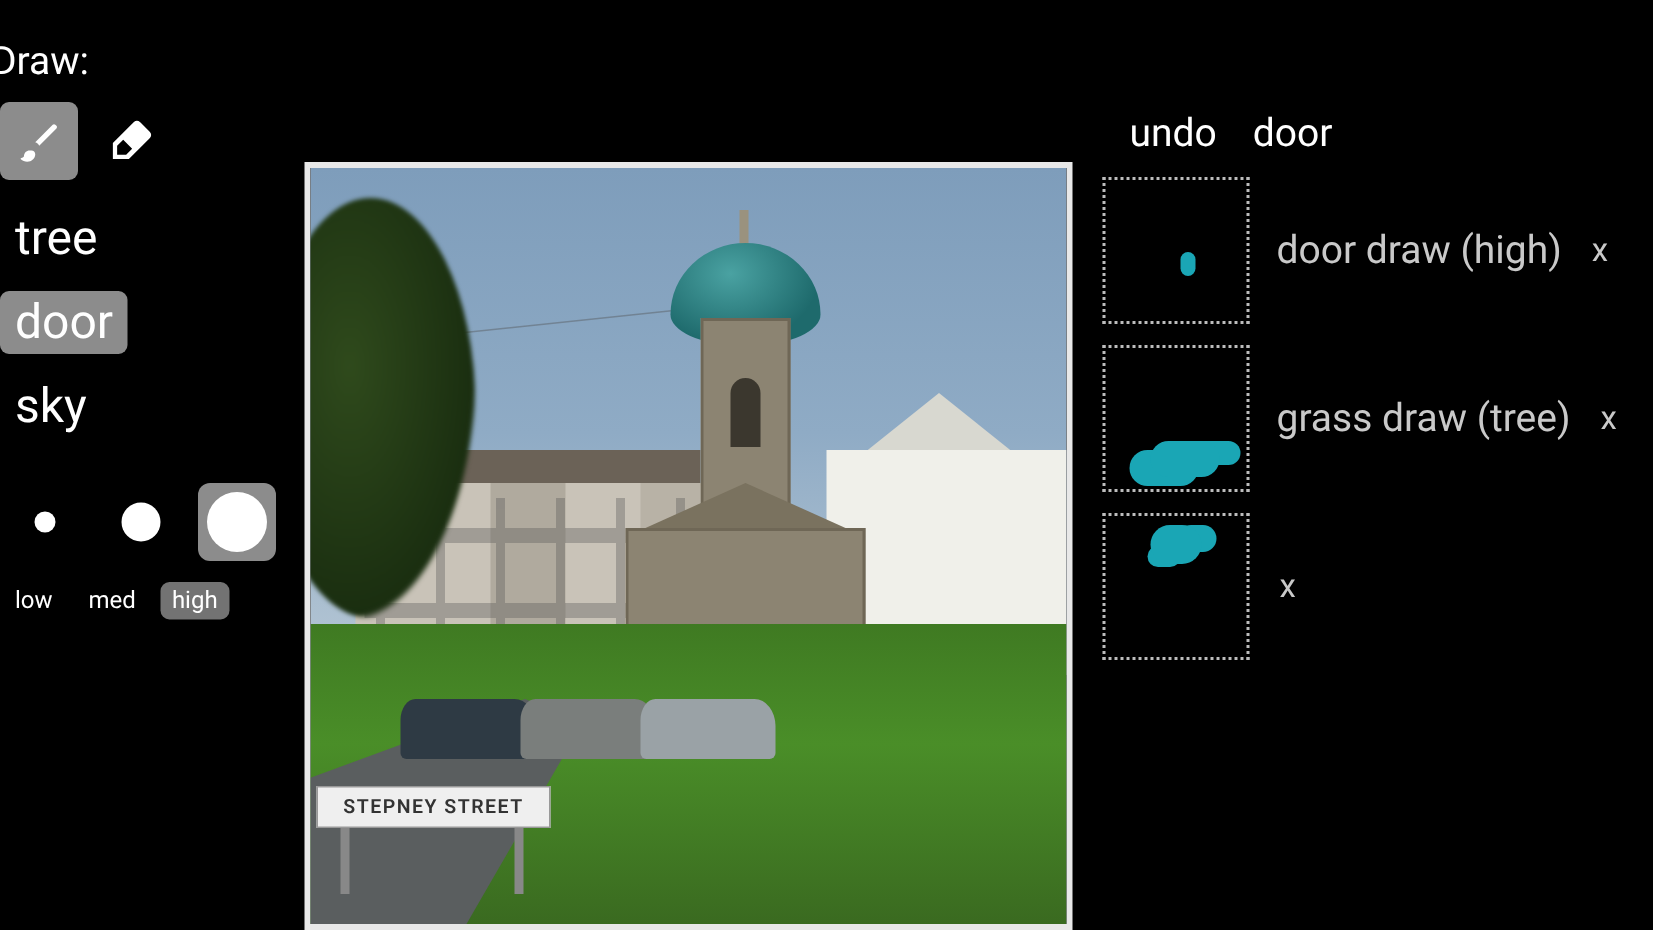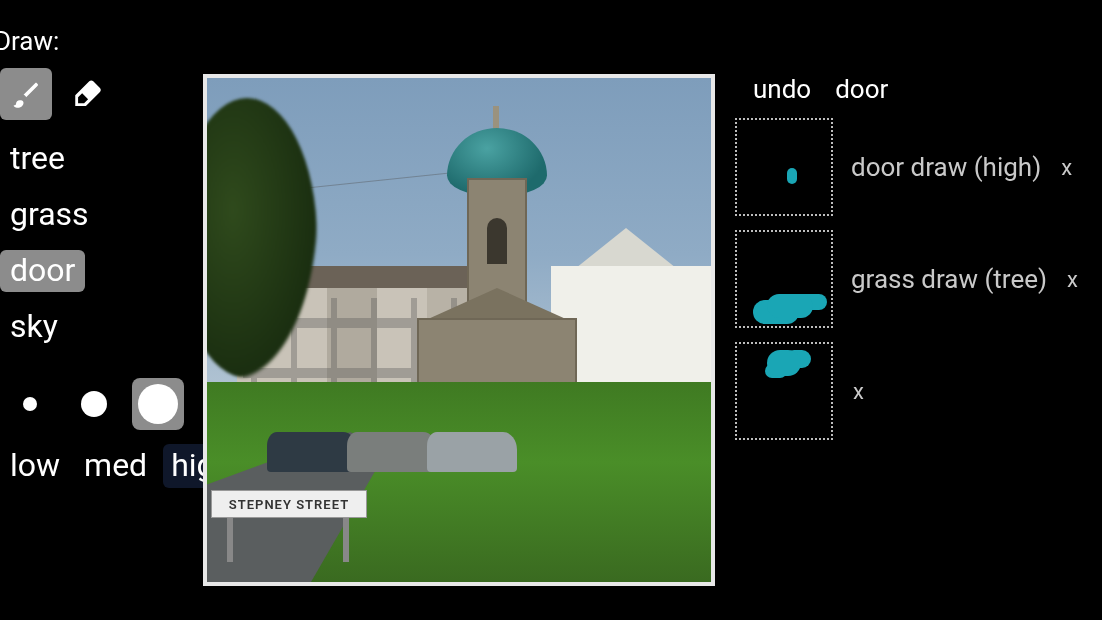--- a/index.html
+++ b/index.html
@@ -16,25 +16,25 @@
 .cat{padding:4px 10px 6px 10px;border-radius:6px;font-size:32px;cursor:pointer;line-height:1;width:fit-content}
 .cat.selected{background:#8c8c8c}
 .brush-row{display:flex;gap:12px;align-items:center;margin-bottom:14px;padding-left:4px}
 .brush{width:52px;height:52px;border-radius:8px;display:flex;align-items:center;justify-content:center;cursor:pointer}
 .brush.selected{background:#8c8c8c}
 .dot{border-radius:50%;background:#fff}
 .dot-s{width:14px;height:14px}
 .dot-m{width:26px;height:26px}
 .dot-l{width:40px;height:40px}
 .level-row{display:flex;gap:8px;align-items:center;padding-left:2px}
-.level{padding:2px 8px 4px 8px;border-radius:6px;font-size:32px;cursor:pointer}
-.level.selected{background:#0f172a}
+.level{padding:2px 8px 4px 8px;border-radius:6px;font-size:16px;cursor:pointer}
+.level.selected{background:#737373}
 
 
-.center{display:flex;align-items:flex-start;justify-content:center;padding:74px 0 0 8px}
+.center{display:flex;align-items:flex-end;justify-content:center;padding:74px 0 0 8px}
 .canvas{width:512px;height:512px;border:4px solid #e8e8e8;box-sizing:border-box;position:relative;overflow:hidden}
 
 
 .sky{position:absolute;inset:0;background:linear-gradient(to bottom,#7e9dbb 0%,#8fabc5 35%,#a8bdcf 55%,#c7d3dc 80%)}
 .ground{position:absolute;left:0;right:0;bottom:0;height:200px;background:linear-gradient(to bottom,#3f7a22 0%,#4a8e28 40%,#3a6a20 100%)}
 .road{position:absolute;left:0;bottom:0;width:260px;height:150px;background:#5a5e5f;clip-path:polygon(0% 35%,55% 0%,70% 10%,40% 100%,0% 100%)}
 .tree{position:absolute;left:-30px;top:20px;width:140px;height:280px;background:radial-gradient(ellipse at 40% 40%,#2f4a1c 0%,#1a2e10 70%,transparent 72%);border-radius:50%;filter:blur(1.5px)}
 .rowhouses{position:absolute;left:30px;top:210px;width:230px;height:130px;background:#c9c3b8;box-shadow:inset -40px 0 0 #b8b2a6,inset -90px 0 0 #c9c3b8,inset -140px 0 0 #b0aa9e}
 .rowhouses::before{content:"";position:absolute;top:10px;left:6px;right:6px;height:110px;background:repeating-linear-gradient(to right,transparent 0 8px,#555 8px 14px,transparent 14px 40px),repeating-linear-gradient(to bottom,transparent 0 20px,#555 20px 30px,transparent 30px 50px);opacity:.35}
 .rowroof{position:absolute;left:30px;top:188px;width:230px;height:24px;background:#6b6257}
@@ -90,21 +90,20 @@
         <span>
           <svg width="34" height="34" viewBox="0 0 24 24" fill="#fff">
               <path d="M16.24 3.56l4.2 4.2c.78.78.78 2.05 0 2.83l-9.9 9.9H3v-7.54l9.9-9.9c.78-.78 2.05-.78 2.83 0zM5 18.5h4.24l2.83-2.83-4.2-4.2L5 14.26V18.5z"></path>
             </svg>
         </span>
       </div>
     </div>
 
     <div class="cat-list">
       <div class="cat">tree</div>
-      <div class="cat">grass</div>
       <div class="cat selected">door</div>
       <div class="cat">sky</div>
     </div>
 
     <div class="brush-row">
       <div class="brush">
           <span class="dot dot-s"></span>
         </div>
       <div class="brush">
           <span class="dot dot-m"></span>

